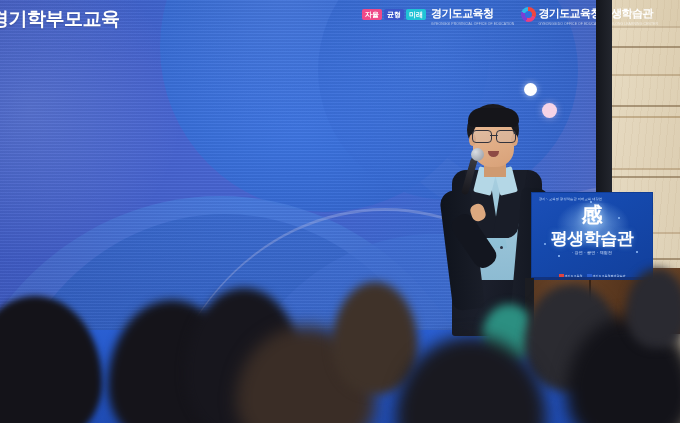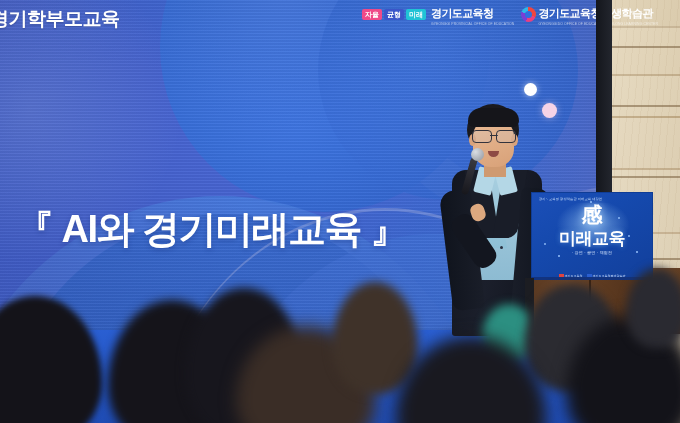--- a/index.html
+++ b/index.html
@@ -360,21 +360,20 @@
     </div>
     <div class="lg-chip">
       <span class="ring"></span>
       <span>
         <span class="lg-text">경기도교육청평생학습관</span>
         <span class="lg-sub">GYEONGGIDO OFFICE OF EDUCATION LIFELONG LEARNING CENTER</span>
       </span>
     </div>
   </div>
 
-  <div class="title-2">『 AI와 경기미래교육 』</div>
 
   <div class="wing-dark"></div>
   <div class="stage-dark-r"></div>
   <div class="cabinet"></div>
   <div class="cab-knob"></div>
 
   <div class="speaker">
     <div class="sp-jacket"></div>
     <div class="sp-shirt"></div>
     <div class="sp-vgap"></div>
@@ -410,21 +409,21 @@
       <div class="sign-dots">
         <i style="left:12px;top:50px;width:2px;height:2px;"></i>
         <i style="left:26px;top:62px;width:1.5px;height:1.5px;"></i>
         <i style="left:96px;top:42px;width:2px;height:2px;"></i>
         <i style="left:104px;top:58px;width:1.5px;height:1.5px;"></i>
         <i style="left:58px;top:8px;width:1.5px;height:1.5px;"></i>
         <i style="left:86px;top:24px;width:2px;height:2px;"></i>
       </div>
       <div class="sign-top">경기도교육청 평생학습관 미래교육 대강연</div>
       <div class="sign-han">感</div>
-      <div class="sign-kor">미래교육</div>
+      <div class="sign-kor">평생학습관</div>
       <div class="sign-meta">· 강연 · 공연 · 체험전</div>
       <div class="sign-logos">
         <span class="slg"><span class="sq"></span><span>경기도교육청</span></span>
         <span class="slg"><span class="sq2"></span><span>경기도교육청평생학습관</span></span>
       </div>
     </div>
     <div class="podium-edge"></div>
     <div class="podium-body"></div>
     <div class="podium-side"></div>
   </div>

